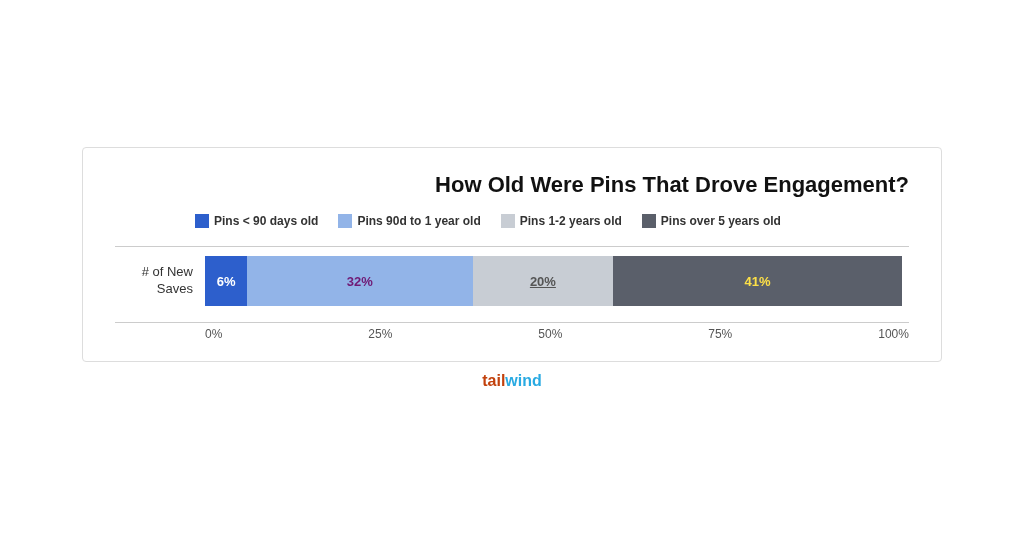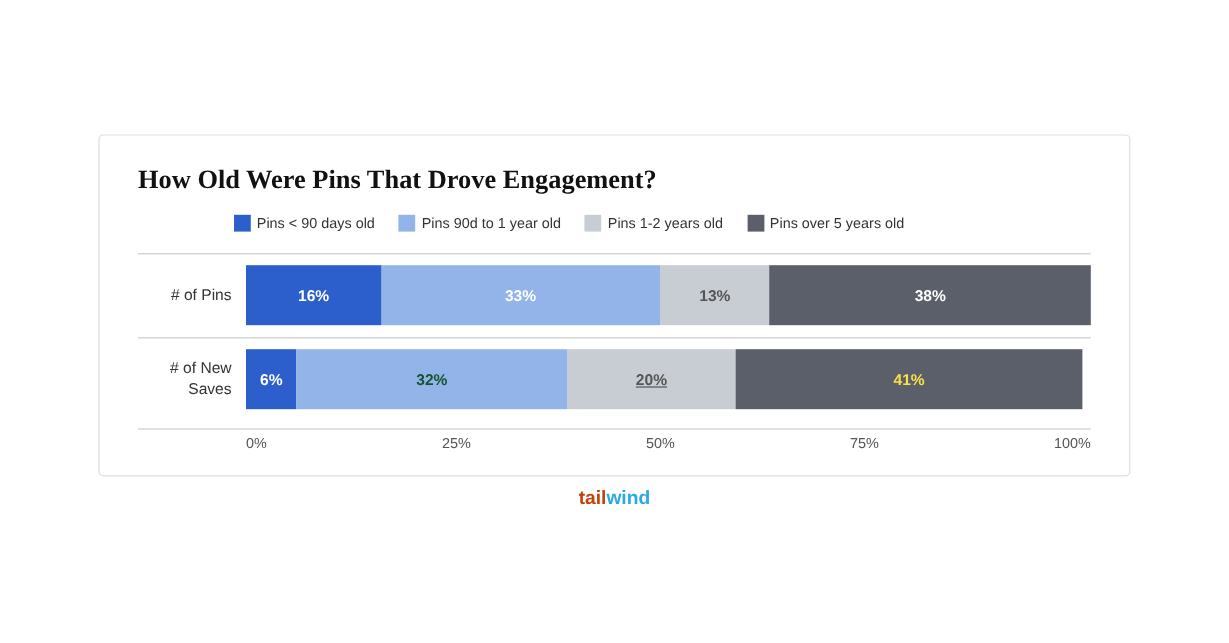--- a/index.html
+++ b/index.html
@@ -14,35 +14,36 @@
       justify-content: center;
     }
     .chart-container {
       background: #fff;
       border: 1px solid #ddd;
       border-radius: 4px;
       padding: 24px 32px 20px 32px;
       width: 860px;
     }
     .chart-title {
-      text-align: left;
+      text-align: right;
       font-size: 22px;
       font-weight: 900;
       color: #111;
       margin-bottom: 16px;
-      font-family: Liberation Serif, serif;
+      font-family: Liberation Sans, sans-serif;
     }
     .legend {
       display: flex;
       flex-direction: row;
       align-items: center;
       gap: 20px;
       margin-bottom: 18px;
       padding-left: 80px;
       flex-wrap: wrap;
+      font-weight: bold;
     }
     .legend-item {
       display: flex;
       align-items: center;
       gap: 5px;
       font-size: 12px;
       color: #333;
     }
     .legend-swatch {
       width: 14px;
@@ -148,34 +149,25 @@
         <span class="legend-swatch" style="background:#c8cdd4;"></span>
       <span>Pins 1-2 years old</span>
       </div>
       <div class="legend-item">
         <span class="legend-swatch" style="background:#5a5f6a;"></span>
       <span>Pins over 5 years old</span>
       </div>
     </div>
 
   <div class="chart-area" id="chart-rows">
-  <div class="bar-row">
-        <div class="row-label"># of Pins</div>
-        <div class="bar-track">
-          <div class="bar-segment" style="width: 16%; background: rgb(45, 95, 204); color: rgb(255, 255, 255);">16%</div>
-          <div class="bar-segment" style="width: 33%; background: rgb(146, 180, 232); color: rgb(255, 255, 255);">33%</div>
-          <div class="bar-segment gray-segment" style="width: 13%; background: rgb(200, 205, 212); color: rgb(85, 85, 85);">13%</div>
-          <div class="bar-segment" style="width: 38%; background: rgb(90, 95, 106); color: rgb(255, 255, 255);">38%</div>
-        </div>
-      </div>
       <div class="bar-row">
         <div class="row-label"># of New Saves</div>
         <div class="bar-track">
           <div class="bar-segment" style="width: 6%; background: rgb(45, 95, 204); color: rgb(255, 255, 255);">6%</div>
-          <div class="bar-segment" style="width: 32%; background: rgb(146, 180, 232); color: #14532d;">32%</div>
+          <div class="bar-segment" style="width: 32%; background: rgb(146, 180, 232); color: #701a75;">32%</div>
           <div class="bar-segment gray-segment" style="width: 20%; background: rgb(200, 205, 212); color: rgb(85, 85, 85); text-decoration: underline;">20%</div>
           <div class="bar-segment" style="width: 41%; background: rgb(90, 95, 106); color: #fde047;">41%</div>
         </div>
       </div>
     </div>
 
   <div class="x-axis-row">
     <div class="x-axis-spacer"></div>
     <div class="x-axis-labels" id="x-axis-labels">
         <span class="x-axis-label">0%</span>

